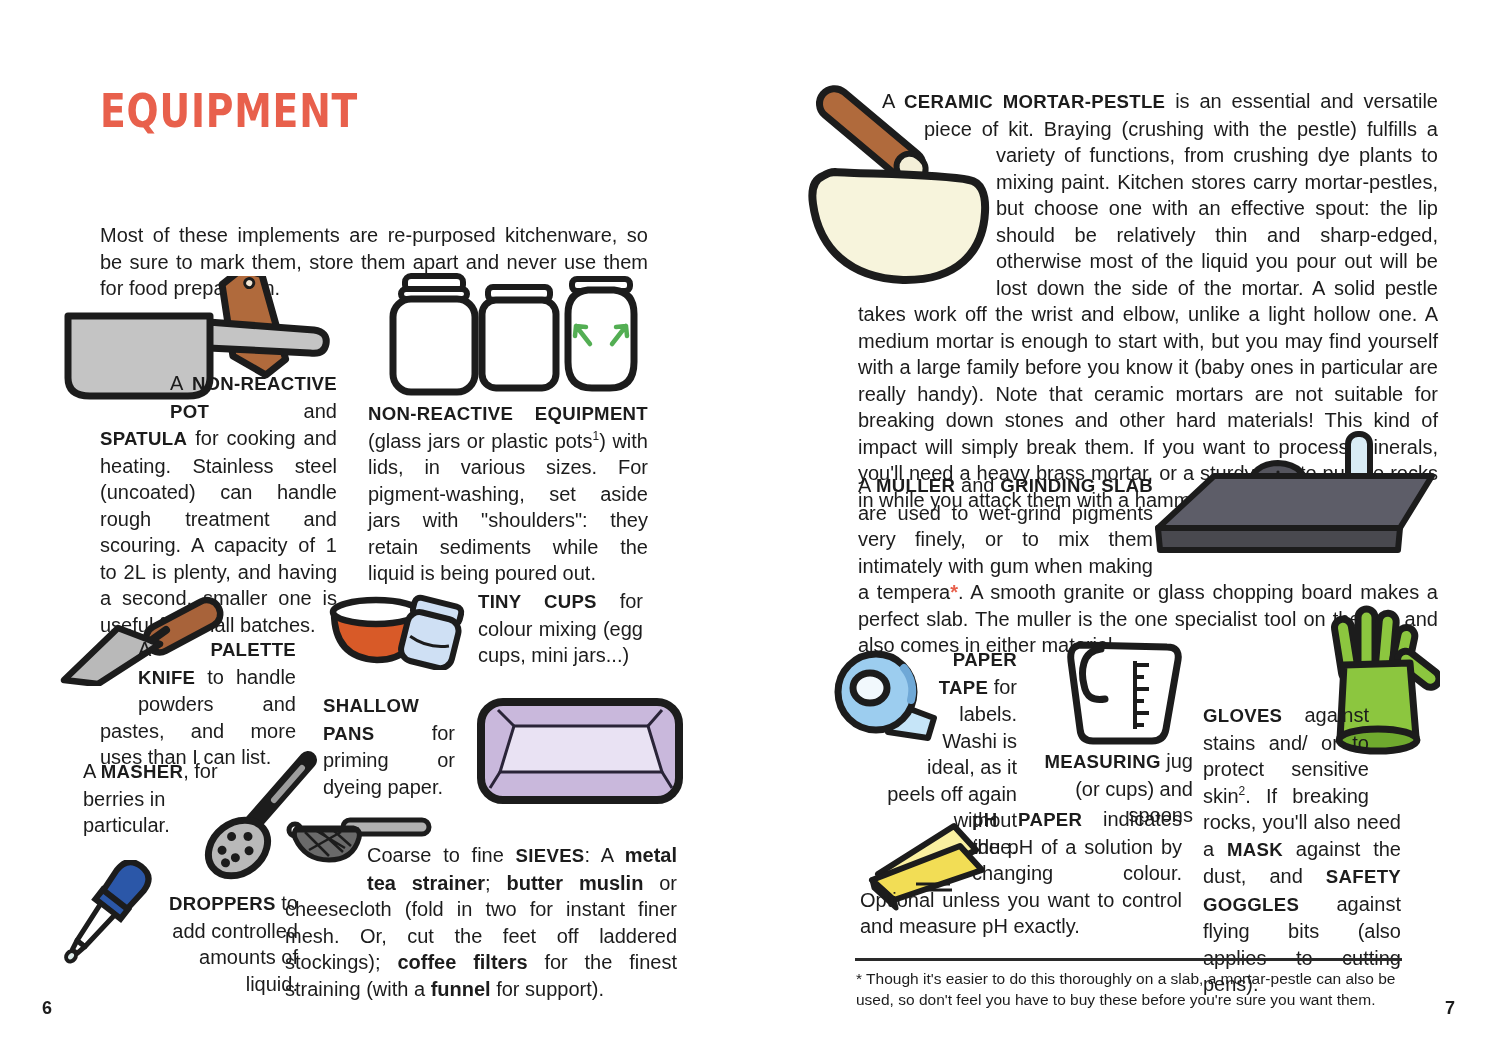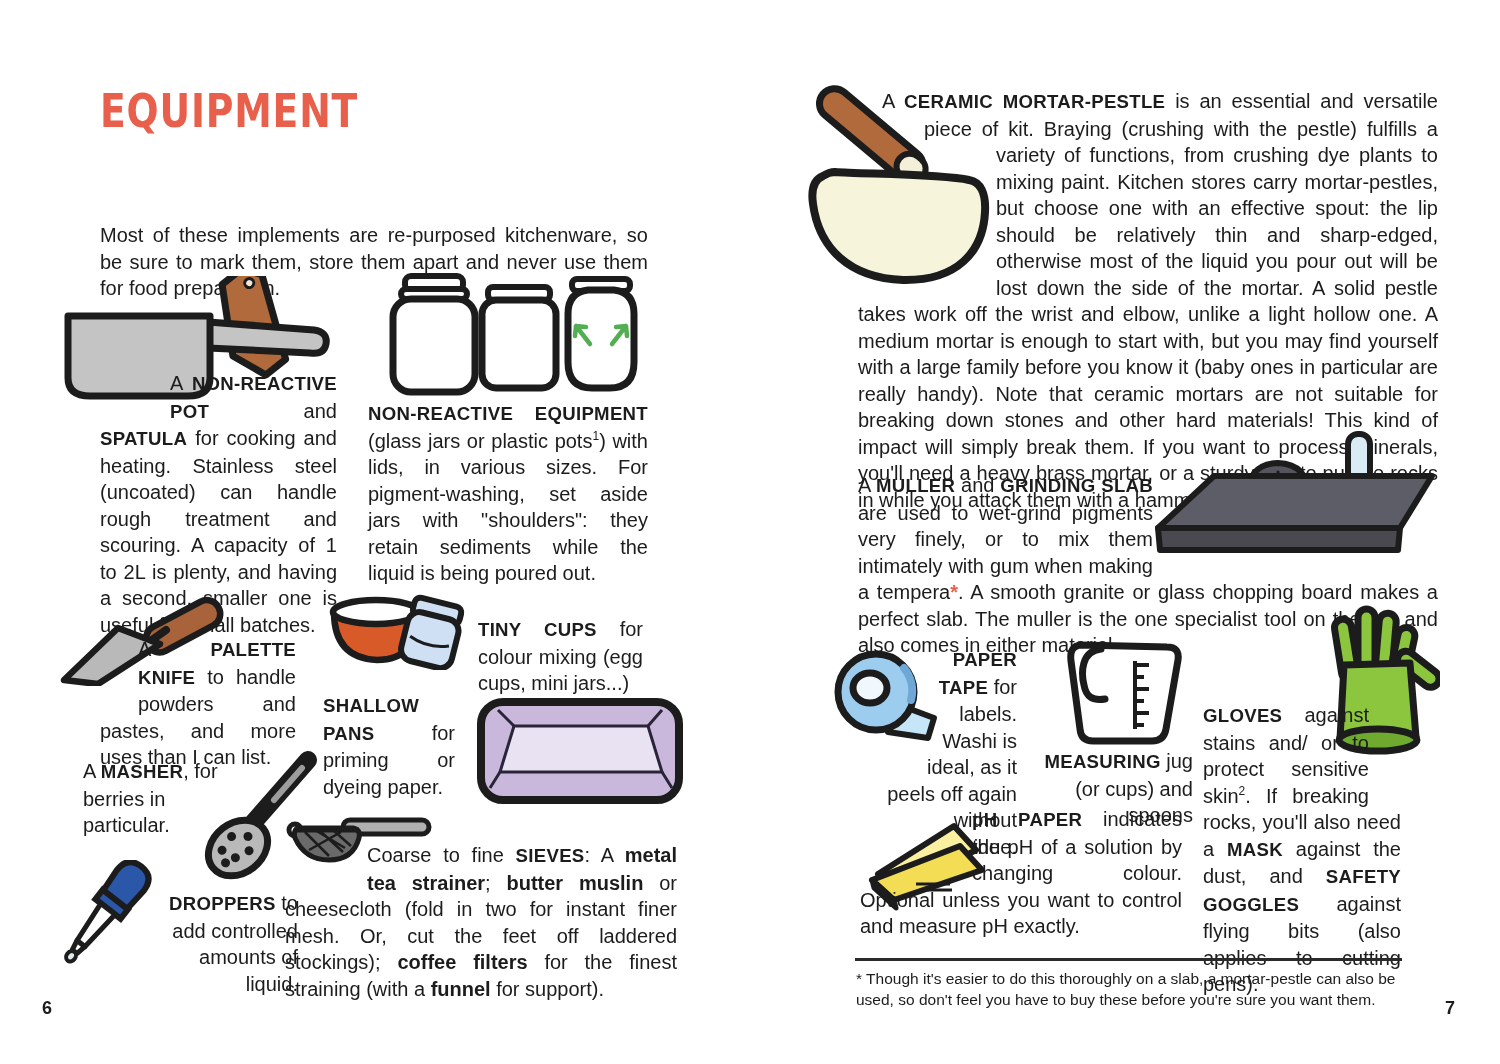--- a/index.html
+++ b/index.html
@@ -75,21 +75,21 @@
 <svg class="abs" style="left:328px;top:586px;" width="140" height="84" viewBox="0 0 140 84">
   <path d="M6,26 Q6,72 49,74 Q90,74 91,28 Z" fill="#d85a28" stroke="#1c1c1c" stroke-width="6.5" stroke-linejoin="round"></path>
   <ellipse cx="48" cy="26" rx="43" ry="12" fill="#ffffff" stroke="#1c1c1c" stroke-width="6.5"></ellipse>
   <g transform="translate(86,10) rotate(14)">
     <rect x="2" y="0" width="48" height="18" rx="6" fill="#cfe0f4" stroke="#1c1c1c" stroke-width="6"></rect>
     <rect x="0" y="14" width="52" height="50" rx="12" fill="#cfe0f4" stroke="#1c1c1c" stroke-width="6"></rect>
     <path d="M6,40 Q26,48 46,40" stroke="#1c1c1c" stroke-width="3" fill="none"></path>
   </g>
 </svg>
 
-<div class="abs para" style="left:478px;top:616px;width:165px;"><span class="seg-caps">TINY CUPS</span><span> for colour mixing (egg cups, mini jars...)</span></div>
+<div class="abs para" style="left:478px;top:588px;width:165px;"><span class="seg-caps">TINY CUPS</span><span> for colour mixing (egg cups, mini jars...)</span></div>
 
 <div class="abs para" style="left:323px;top:692px;width:132px;"><span class="seg-caps">SHALLOW PANS</span><span> for priming or dyeing paper.</span></div>
 
 <svg class="abs" style="left:476px;top:696px;" width="208" height="110" viewBox="0 0 208 110">
   <rect x="5" y="6" width="198" height="98" rx="22" fill="#c9b8dc" stroke="#1c1c1c" stroke-width="8" stroke-linejoin="round"></rect>
   <polygon points="38,30 172,30 186,76 24,76" fill="#e9e2f3" stroke="#2a2438" stroke-width="3"></polygon>
   <path d="M38,30 L22,14 M172,30 L186,14 M24,76 L14,92 M186,76 L196,92" stroke="#2a2438" stroke-width="3" fill="none"></path>
 </svg>
 
 <div class="abs para left" style="left:83px;top:758px;width:172px;"><span>A </span><span class="seg-caps">MASHER</span><span>, for berries in particular.</span></div>

